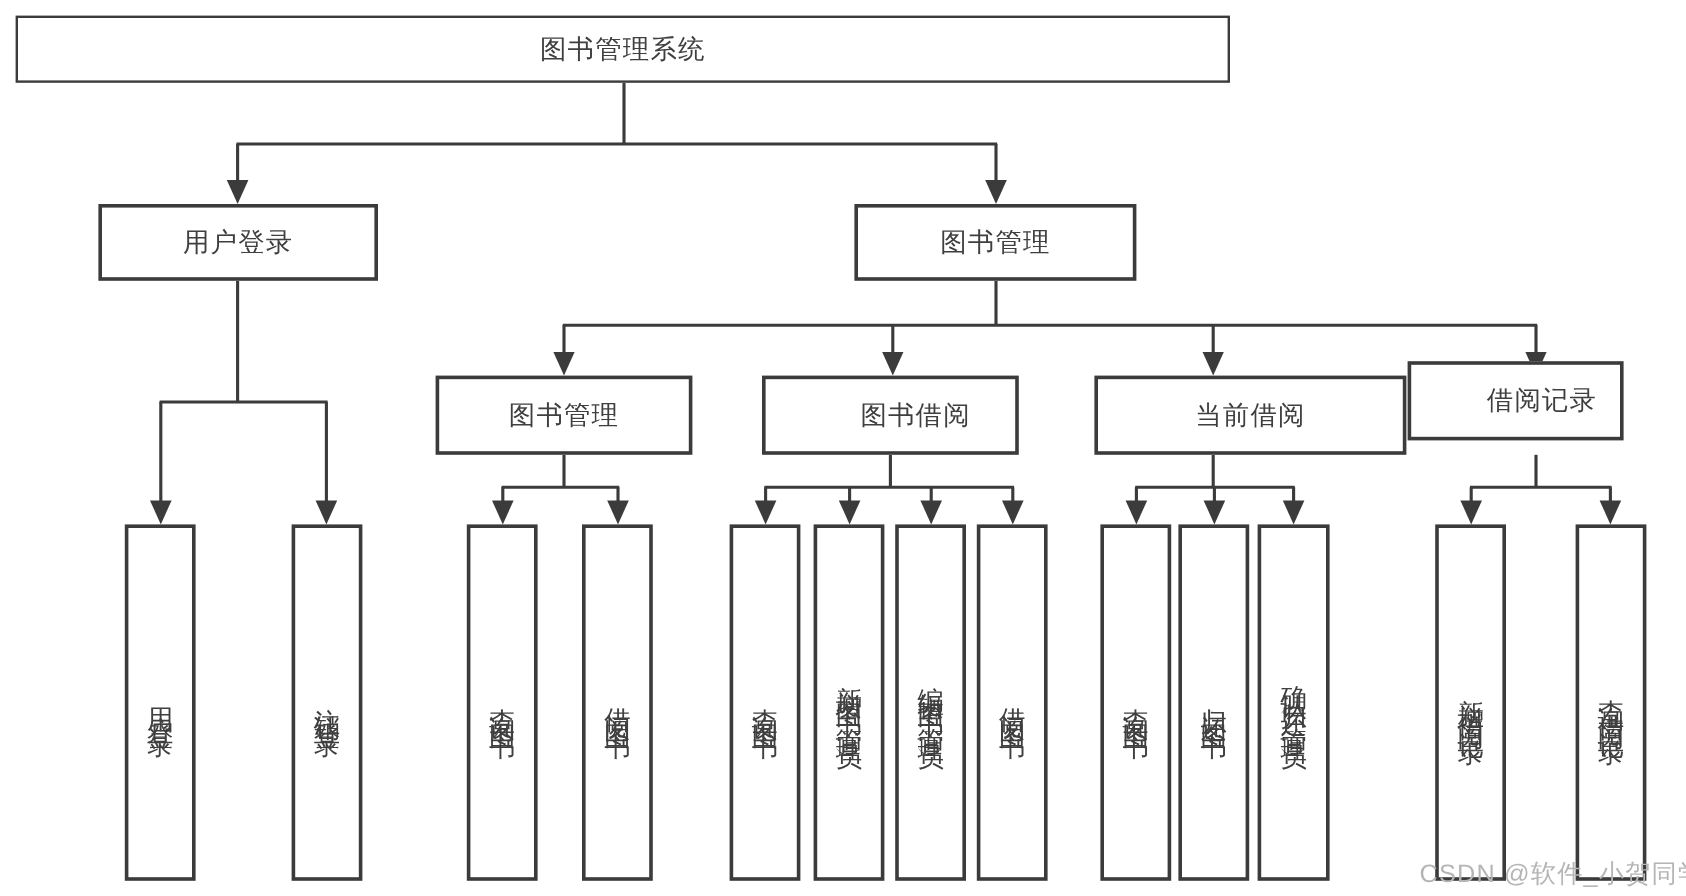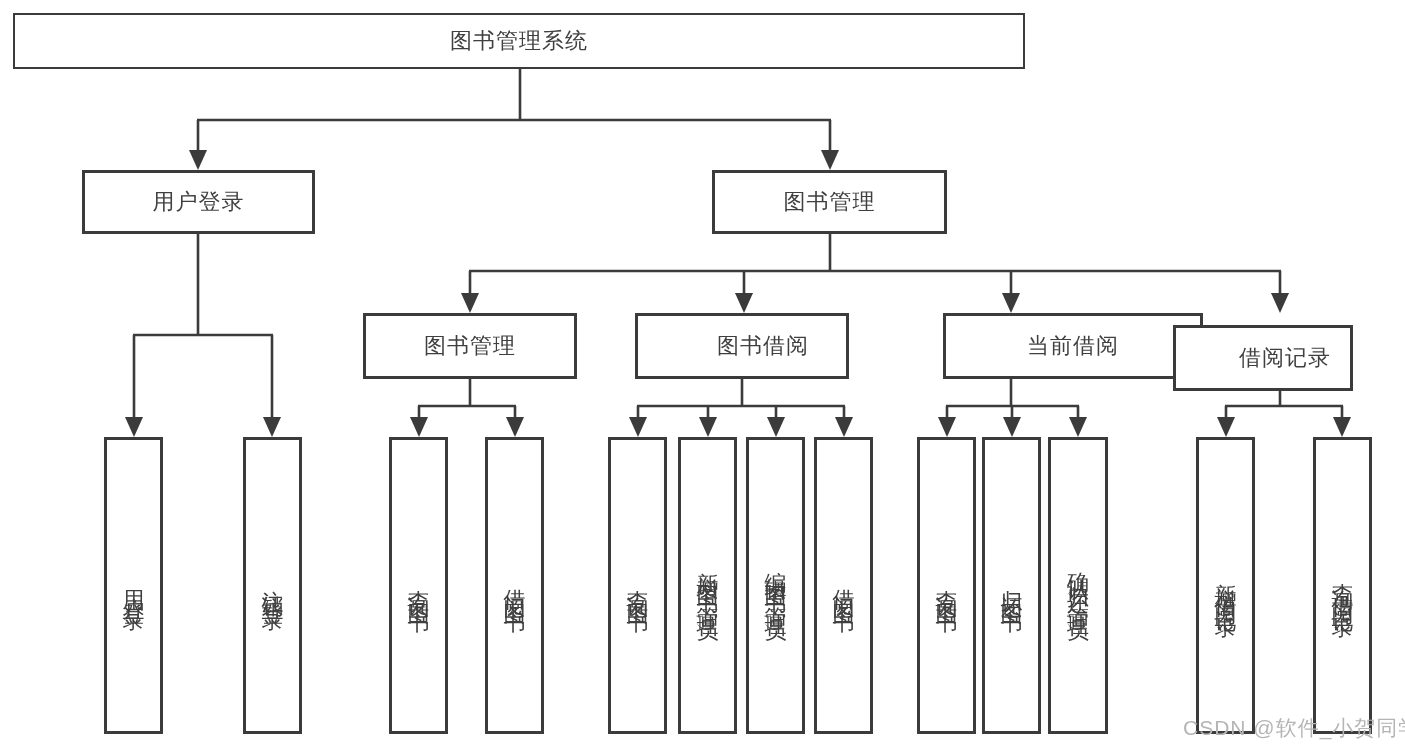--- a/index.html
+++ b/index.html
@@ -115,22 +115,22 @@
     <path d="M1342 406 V419" marker-end="url(#arrow)"></path>
   </svg>
 
   <div class="node root" style="left:13px; top:13px; width:1012px; height:56px;">图书管理系统</div>
 
   <div class="node" style="left:82px; top:170px; width:233px; height:64px;">用户登录</div>
   <div class="node" style="left:712px; top:170px; width:235px; height:64px;">图书管理</div>
 
   <div class="node" style="left:363px; top:313px; width:214px; height:66px;">图书管理</div>
   <div class="node" style="left:635px; top:313px; width:214px; height:66px;padding-left:42px;">图书借阅</div>
-  <div class="node" style="left:943px; top:313px; width:260px; height:66px;">当前借阅</div>
-  <div class="node" style="left:1173px; top:325px; width:180px; height:66px;padding-left:44px;">借阅记录</div>
+  <div class="node" style="left:912px; top:313px; width:260px; height:66px;">当前借阅</div>
+  <div class="node" style="left:1173px; top:301px; width:180px; height:66px;padding-left:44px;">借阅记录</div>
 
   <div class="node leaf" style="left:104px; top:437px; width:59px; height:297px;">
     <span class="vtext">用户登录</span>
   </div>
   <div class="node leaf" style="left:243px; top:437px; width:59px; height:297px;">
     <span class="vtext">注销登录</span>
   </div>
 
   <div class="node leaf" style="left:389px; top:437px; width:59px; height:297px;">
     <span class="vtext">查询图书</span>

